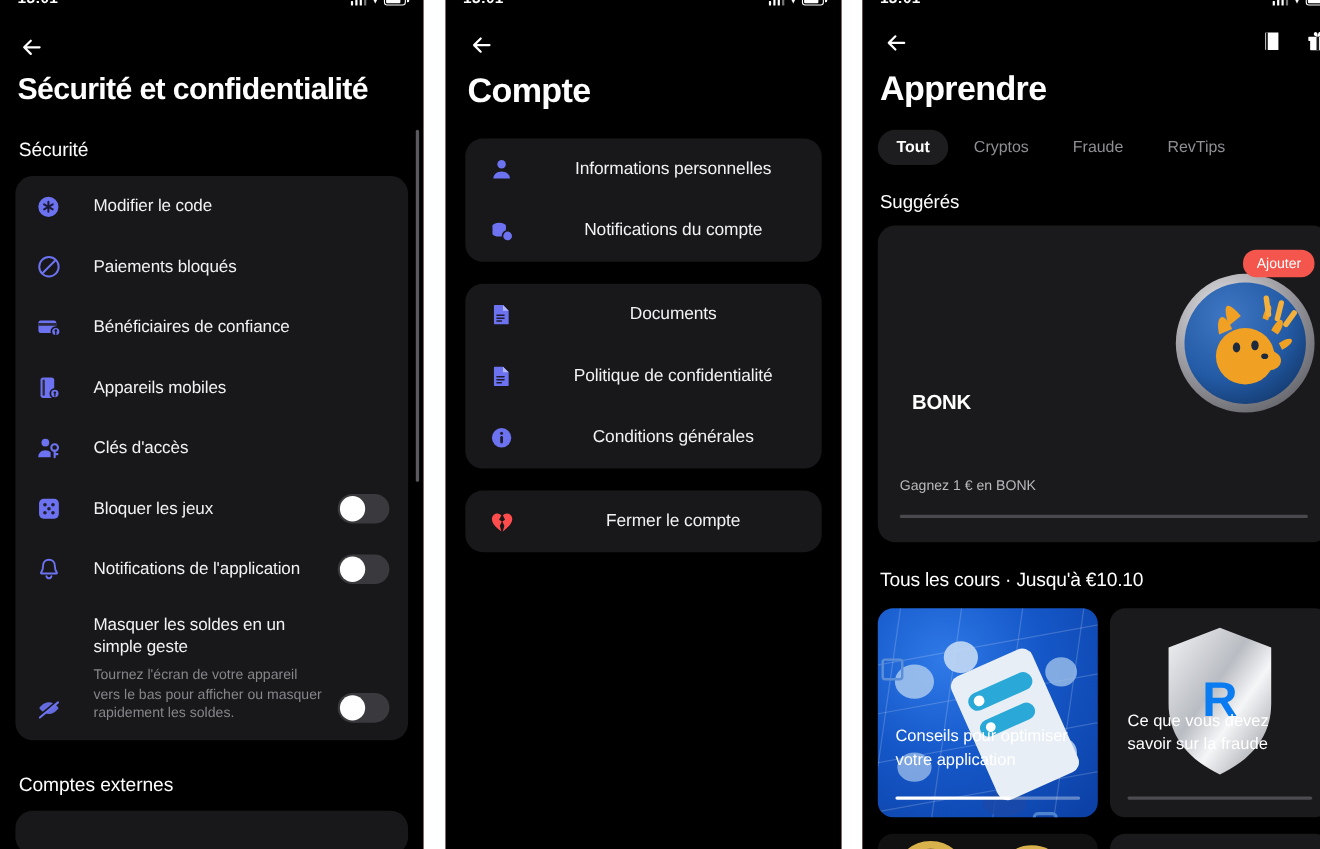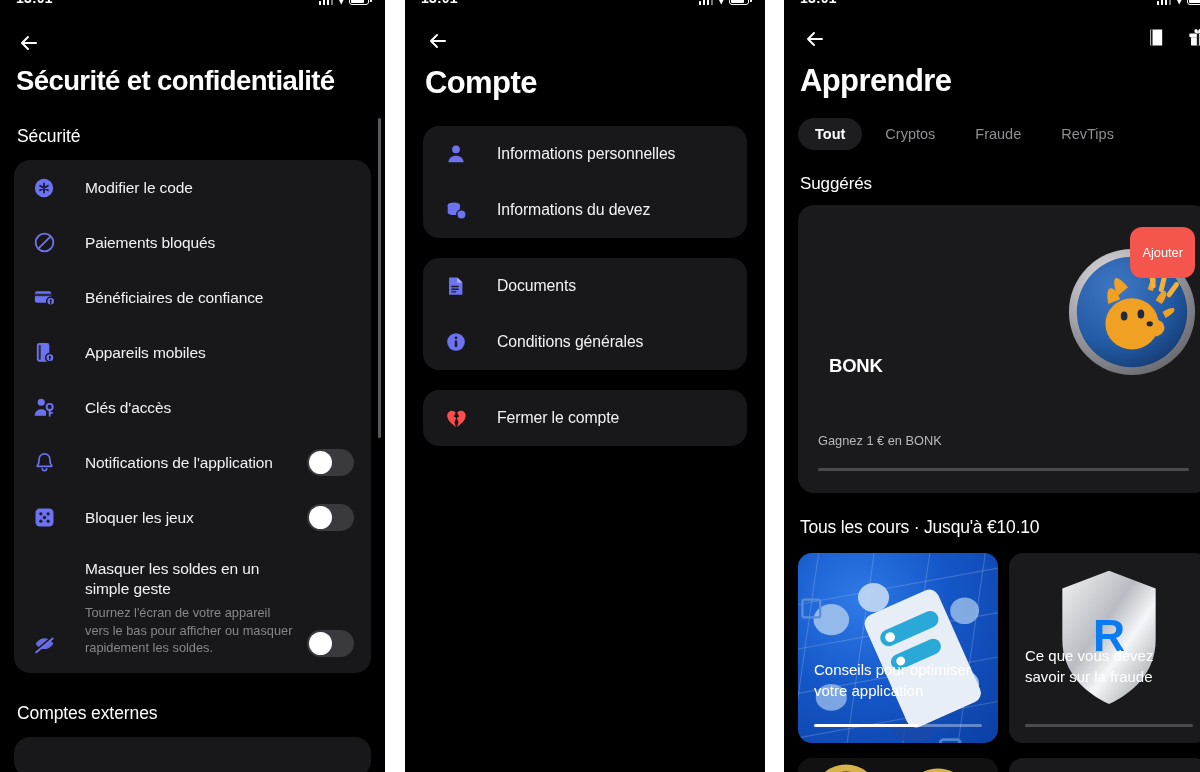--- a/index.html
+++ b/index.html
@@ -118,21 +118,21 @@
   .row.twoline .toggle { margin-top: 2px; }
 
   
   .scrollbar {
     position: absolute; right: 4px; top: 118px;
     width: 3px; height: 320px; border-radius: 2px;
     background: #5a5a5e;
   }
 
   
-  .p2 .card { margin: 0 18px; }
+  .p2 .card { margin: 0 18px; text-align: center; }
   .p2 .card + .card { margin-top: 20px; }
   .p2 .row { min-height: 56px; padding: 0 20px; }
   .p2 .row .ricon { margin-right: 28px; }
   .p2 .row .rlabel { font-size: 15.8px; }
   .p2 .cards-wrap { margin-top: 24px; }
 
   
   .tabs {
     display: flex; align-items: center; gap: 6px;
     padding: 0 14px; margin-top: 18px;
@@ -153,21 +153,21 @@
   .promo {
     position: relative;
     margin: 0 14px; height: 288px;
     background: #1a1a1c; border-radius: 16px;
     overflow: hidden;
   }
   .promo .badge {
     position: absolute; right: 14px; top: 22px;
     background: #f4554c; color: #ffffff;
     font-size: 12.8px; font-weight: 500;
-    padding: 18px 12px; border-radius: 12px;
+    padding: 5px 12px; border-radius: 12px;
     cursor: pointer; z-index: 3;
   }
   .coin {
     position: absolute; right: 8px; top: 38px;
     width: 138px; height: 138px; z-index: 2;
   }
   .promo .ptitle {
     position: absolute; left: 20px; top: 150px;
     color: #ffffff; font-size: 18.5px; font-weight: 700; letter-spacing: -0.2px;
     z-index: 3;
@@ -310,47 +310,47 @@
       <div class="row">
         <span class="ricon">
           <svg width="23" height="23" viewBox="0 0 24 24">
             <circle cx="8.6" cy="6.6" r="3.7" fill="#6c72f0"></circle>
             <path d="M1.8 20.5c0-4 3-6.6 6.8-6.6 2 0 3.8.7 5 1.9v4.7H1.8z" fill="#6c72f0"></path>
             <circle cx="17.4" cy="11.4" r="3.2" fill="none" stroke="#6c72f0" stroke-width="2"></circle>
             <path d="M17.4 14.2v6.4M17.4 17.6h2.6" stroke="#6c72f0" stroke-width="2" stroke-linecap="round"></path>
           </svg>
         </span>
         <span class="rlabel">Clés d'accès</span>
-      </div>
-
-      <div class="row">
-        <span class="ricon">
-          <svg width="23" height="23" viewBox="0 0 24 24" fill="none">
-            <path d="M12 3c-3.4 0-5.6 2.5-5.6 5.8 0 4.2-1.3 5.6-1.9 6.4-.2.3 0 .8.4.8h14.2c.4 0 .6-.5.4-.8-.6-.8-1.9-2.2-1.9-6.4C17.6 5.5 15.4 3 12 3z" stroke="#6c72f0" stroke-width="1.8" stroke-linejoin="round"></path>
-            <path d="M9.6 18.6c.3 1.2 1.3 2 2.4 2s2.1-.8 2.4-2" stroke="#6c72f0" stroke-width="1.8" stroke-linecap="round"></path>
-          </svg>
-        </span>
-        <span class="rlabel">Notifications de l'application</span>
-        <span class="toggle">
-            <span class="knob"></span>
-          </span>
       </div>
 
       <div class="row">
         <span class="ricon">
           <svg width="23" height="23" viewBox="0 0 24 24">
             <rect x="2.6" y="2.6" width="18.8" height="18.8" rx="4.4" fill="#6c72f0"></rect>
             <circle cx="8.2" cy="8.2" r="1.7" fill="#1d1d2e"></circle>
             <circle cx="15.8" cy="8.2" r="1.7" fill="#1d1d2e"></circle>
             <circle cx="12" cy="12" r="1.7" fill="#1d1d2e"></circle>
             <circle cx="8.2" cy="15.8" r="1.7" fill="#1d1d2e"></circle>
             <circle cx="15.8" cy="15.8" r="1.7" fill="#1d1d2e"></circle>
           </svg>
         </span>
         <span class="rlabel">Bloquer les jeux</span>
+        <span class="toggle">
+            <span class="knob"></span>
+          </span>
+      </div>
+
+      <div class="row">
+        <span class="ricon">
+          <svg width="23" height="23" viewBox="0 0 24 24" fill="none">
+            <path d="M12 3c-3.4 0-5.6 2.5-5.6 5.8 0 4.2-1.3 5.6-1.9 6.4-.2.3 0 .8.4.8h14.2c.4 0 .6-.5.4-.8-.6-.8-1.9-2.2-1.9-6.4C17.6 5.5 15.4 3 12 3z" stroke="#6c72f0" stroke-width="1.8" stroke-linejoin="round"></path>
+            <path d="M9.6 18.6c.3 1.2 1.3 2 2.4 2s2.1-.8 2.4-2" stroke="#6c72f0" stroke-width="1.8" stroke-linecap="round"></path>
+          </svg>
+        </span>
+        <span class="rlabel">Notifications de l'application</span>
         <span class="toggle">
             <span class="knob"></span>
           </span>
       </div>
 
       <div class="row twoline">
         <span class="ricon">
           <svg width="23" height="23" viewBox="0 0 24 24" fill="none">
             <path d="M2.8 12.2s3.4-5.6 9.2-5.6 9.2 5.6 9.2 5.6-3.4 5.6-9.2 5.6S2.8 12.2 2.8 12.2z" fill="#6c72f0" opacity=".92"></path>
             <path d="M3.4 19.6L20.6 5.2" stroke="#18181a" stroke-width="2.6" stroke-linecap="round"></path>
@@ -414,34 +414,44 @@
         </div>
         <div class="row">
           <span class="ricon">
             <svg width="23" height="23" viewBox="0 0 24 24">
               <ellipse cx="9.2" cy="6.4" rx="6.4" ry="2.7" fill="#6c72f0"></ellipse>
               <path d="M2.8 6.4v3.4c0 1.5 2.9 2.7 6.4 2.7s6.4-1.2 6.4-2.7V6.4" fill="#6c72f0"></path>
               <path d="M2.8 10.6v3.4c0 1.5 2.9 2.7 6.4 2.7s6.4-1.2 6.4-2.7v-3.4" fill="#6c72f0"></path>
               <circle cx="17.2" cy="16.2" r="4.9" fill="#6c72f0" stroke="#18181a" stroke-width="1.5"></circle>
             </svg>
           </span>
-          <span class="rlabel">Informations du devez</span>
+          <span class="rlabel">Notifications du compte</span>
         </div>
       </div>
 
       <div class="card">
         <div class="row">
           <span class="ricon">
             <svg width="22" height="22" viewBox="0 0 24 24">
               <path d="M5 2.6h8.4L19 8.2V21a.6.6 0 01-.6.6H5a.6.6 0 01-.6-.6V3.2A.6.6 0 015 2.6z" fill="#6c72f0"></path>
               <path d="M13.4 2.6L19 8.2h-5.6V2.6z" fill="#b3b6f8"></path>
               <path d="M7.4 12.6h7M7.4 15.6h7M7.4 18.4h4.4" stroke="#1d1d2e" stroke-width="1.5" stroke-linecap="round"></path>
             </svg>
           </span>
           <span class="rlabel">Documents</span>
+        </div>
+        <div class="row">
+          <span class="ricon">
+            <svg width="22" height="22" viewBox="0 0 24 24">
+              <path d="M5 2.6h8.4L19 8.2V21a.6.6 0 01-.6.6H5a.6.6 0 01-.6-.6V3.2A.6.6 0 015 2.6z" fill="#6c72f0"></path>
+              <path d="M13.4 2.6L19 8.2h-5.6V2.6z" fill="#b3b6f8"></path>
+              <path d="M7.4 12.6h7M7.4 15.6h7M7.4 18.4h4.4" stroke="#1d1d2e" stroke-width="1.5" stroke-linecap="round"></path>
+            </svg>
+          </span>
+          <span class="rlabel">Politique de confidentialité</span>
         </div>
         <div class="row">
           <span class="ricon">
             <svg width="22" height="22" viewBox="0 0 24 24">
               <circle cx="12" cy="12" r="9.6" fill="#6c72f0"></circle>
               <circle cx="12" cy="7.4" r="1.5" fill="#1d1d2e"></circle>
               <rect x="10.6" y="10.2" width="2.8" height="7.4" rx="1.4" fill="#1d1d2e"></rect>
             </svg>
           </span>
           <span class="rlabel">Conditions générales</span>

